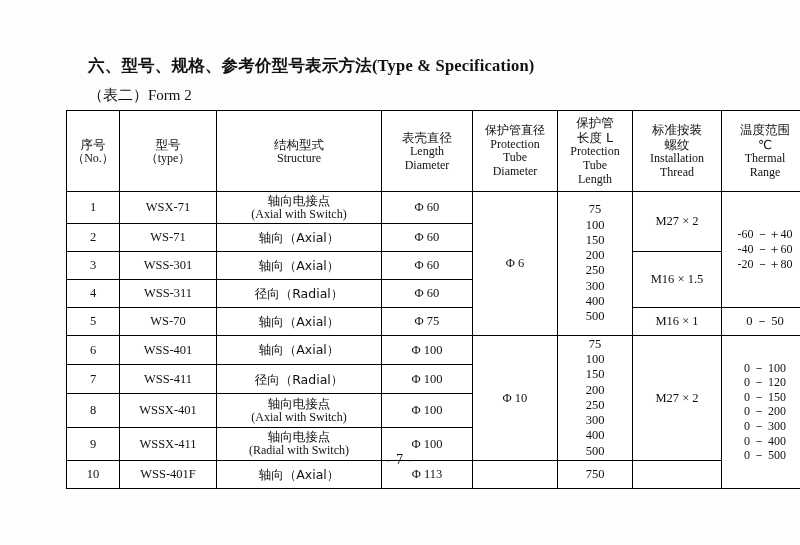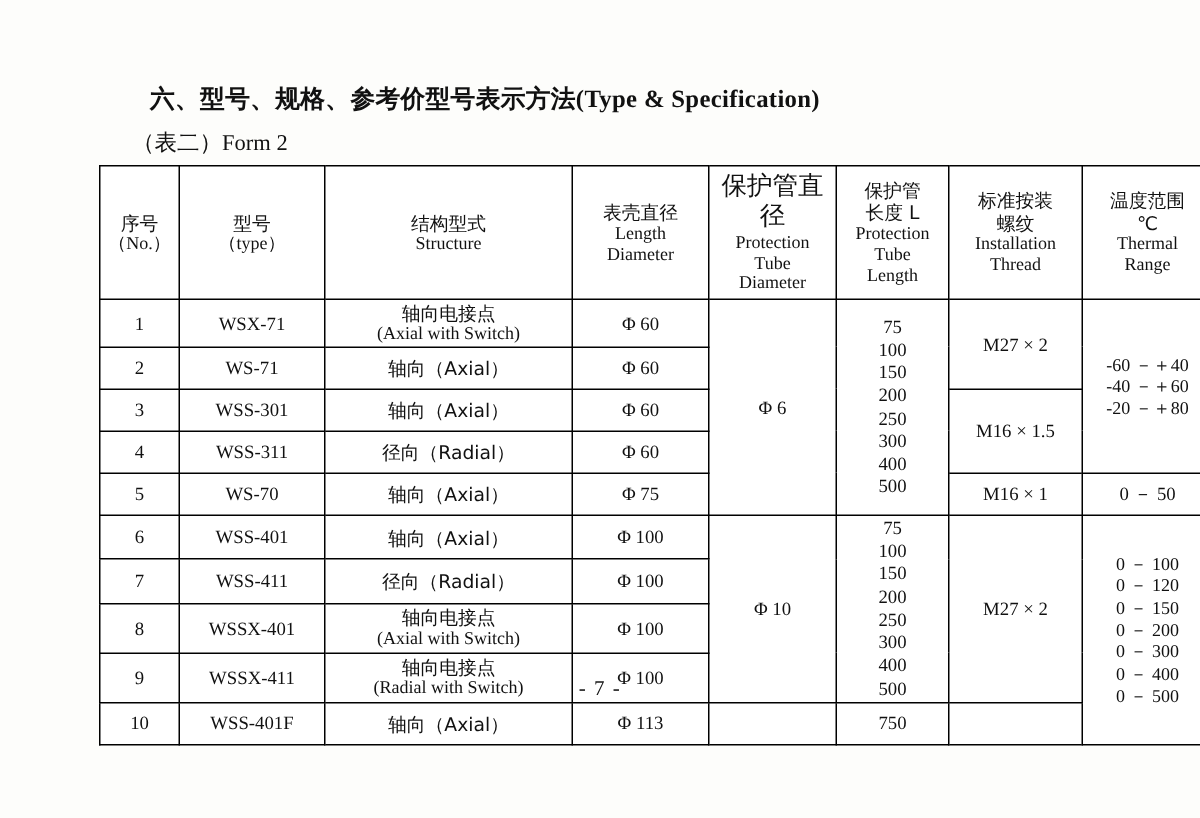--- a/index.html
+++ b/index.html
@@ -21,21 +21,20 @@
     background: #fdfdfb;
   }
   .heading {
     position: absolute;
     left: 88px;
     top: 55px;
     font-size: 16.5px;
     font-weight: bold;
     letter-spacing: 0.2px;
     white-space: nowrap;
-    margin-left: 12px;
   }
   .subheading {
     position: absolute;
     left: 88px;
     top: 86px;
     font-size: 15px;
     white-space: nowrap;
     text-align: right;
   }
   table.spec {
@@ -66,21 +65,21 @@
     font-size: 12.5px;
     display: block;
     line-height: 1.2;
   }
   .en {
     display: block;
     font-size: 12px;
     line-height: 1.15;
   }
   .sm {
-    font-size: 17px;
+    font-size: 12px;
     text-align: center;
   }
   td.no-col { width: 48px; margin-left: 32px; }
   td.type-col { width: 92px; }
   td.struct-col { width: 160px; }
   td.shell-col { width: 86px; }
   td.ptd-col { width: 80px; }
   td.ptl-col { width: 70px; }
   td.thread-col { width: 84px; }
   td.temp-col { width: 82px; }

